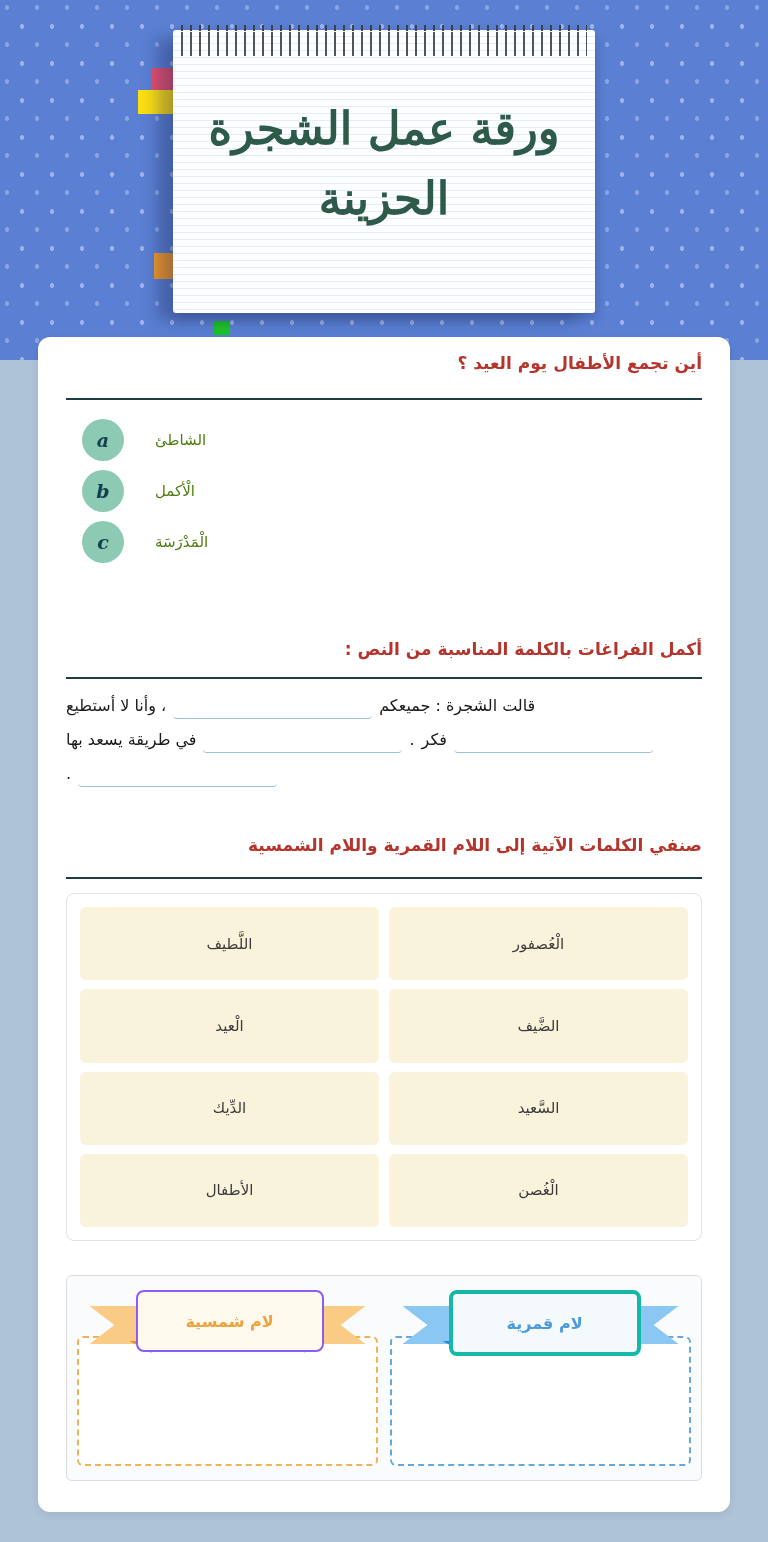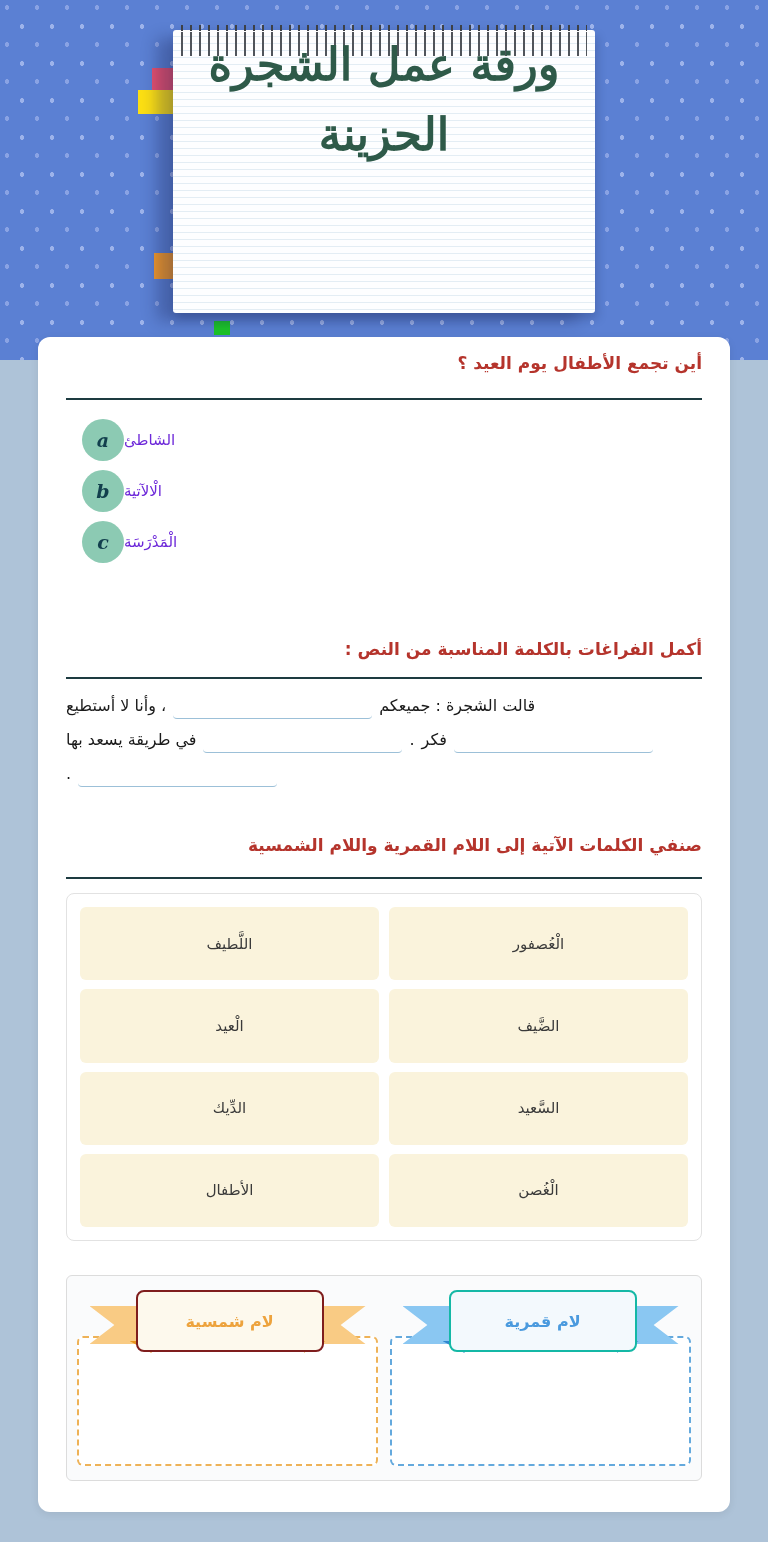--- a/index.html
+++ b/index.html
@@ -16,21 +16,21 @@
     background-position:7px 8px,22px 26px;}
   .notebook{position:absolute;left:173px;top:30px;width:422px;height:283px;
     background-color:#fdfeff;
     background-image:repeating-linear-gradient(180deg,rgba(0,0,0,0) 0 6px,#e3edf4 6px 7px);
     border-radius:3px;
     box-shadow:-16px 8px 16px rgba(25,35,85,.32),3px 6px 10px rgba(25,35,85,.22);}
   .spiral{position:absolute;top:2px;left:8px;right:8px;height:24px;
     background-image:repeating-linear-gradient(90deg,#50555b 0 2px,rgba(0,0,0,0) 2px 9px);}
   .spiral:before{content:"";position:absolute;top:-7px;left:0;right:0;height:6px;
     background-image:repeating-linear-gradient(90deg,#3c4046 0 2px,rgba(0,0,0,0) 2px 9px);}
-  .notebook-title{position:relative;padding:0 30px;text-align:center;
+  .notebook-title{position:relative;margin-top:64px;padding:0 30px;text-align:center;
     direction:rtl;font-family:"DejaVu Serif",serif;font-weight:700;
     font-size:45px;line-height:1.55;color:#2e5a49;}
   .sticky{position:absolute;}
   .sticky-pink{left:152px;top:68px;width:21px;height:22px;background:#e8506e;}
   .sticky-yellow{left:138px;top:90px;width:35px;height:24px;background:#fcdf13;}
   .sticky-orange{left:154px;top:253px;width:19px;height:26px;background:#f59a28;}
   .sticky-green{left:214px;top:321px;width:16px;height:14px;background:#1cc428;}
 
   
   .card{position:absolute;left:38px;top:337px;width:692px;height:1175px;
@@ -38,21 +38,21 @@
   .q-heading{position:absolute;right:28px;direction:rtl;text-align:right;
     color:#b5342c;font-weight:bold;font-size:17px;}
   .divider{position:absolute;left:28px;right:28px;height:2px;background:#1d3b40;}
 
   
   .option-row{position:absolute;left:44px;display:flex;align-items:center;cursor:pointer;}
   .option-circle{width:42px;height:42px;border-radius:50%;background:#8ccab3;
     display:flex;align-items:center;justify-content:center;
     font-family:"DejaVu Serif",serif;font-style:italic;font-weight:700;
     font-size:19px;color:#123f4d;}
-  .option-label{direction:rtl;font-size:15px;color:#6d28d9;}
+  .option-label{margin-left:31px;direction:rtl;font-size:15px;color:#4d7c0f;}
 
   
   .fill-line{position:absolute;left:28px;right:28px;height:32px;direction:rtl;
     display:flex;justify-content:flex-end;align-items:flex-end;gap:7px;
     font-size:16px;color:#1a1a1a;}
   .fill-line span{line-height:26px;white-space:nowrap;}
   .blank{width:195px;height:26px;border:none;outline:none;background:transparent;
     border-bottom:1px solid #9cc0d8;border-radius:0 0 4px 4px;
     font-size:15px;direction:rtl;}
 
@@ -82,22 +82,22 @@
   .ribbon.blue .ribbon-flags{background:#8ac7f2;}
   .ribbon.orange .ribbon-flags{background:#f9cb84;}
   .ribbon-fold{position:absolute;top:51px;width:22px;height:12px;}
   .ribbon-fold.left{left:40px;clip-path:polygon(0 0,100% 0,100% 100%);}
   .ribbon-fold.right{right:40px;clip-path:polygon(0 0,100% 0,0 100%);}
   .ribbon.blue .ribbon-fold{background:#2f87cf;}
   .ribbon.orange .ribbon-fold{background:#e8941f;}
   .ribbon-box{position:absolute;left:46px;top:0;width:184px;height:58px;
     border-radius:8px;display:flex;align-items:center;justify-content:center;
     direction:rtl;font-size:16px;font-weight:bold;}
-  .ribbon.blue .ribbon-box{background:#f3f9fd;border:2px solid #14b8a6;color:#4a9ade;}
-  .ribbon.orange .ribbon-box{background:#fdf9ed;border:2px solid #7f1d1d;color:#eda33d;}
+  .ribbon.blue .ribbon-box{background:#f3f9fd;border:4px solid #14b8a6;color:#4a9ade;}
+  .ribbon.orange .ribbon-box{background:#fdf9ed;border:2px solid #8b5cf6;color:#eda33d;}
 </style>
 </head>
 <body>
 
 <div class="page">
 
   <div class="header">
     <div class="sticky sticky-pink"></div>
     <div class="sticky sticky-yellow"></div>
     <div class="sticky sticky-orange"></div>
@@ -112,21 +112,21 @@
 
     <div class="q-heading" style="top:16px;">أين تجمع الأطفال يوم العيد ؟</div>
     <div class="divider" style="top:61px;"></div>
 
     <div class="option-row" style="top:82px;">
       <div class="option-circle">a</div>
       <div class="option-label">الشاطئ</div>
     </div>
     <div class="option-row" style="top:133px;">
       <div class="option-circle">b</div>
-      <div class="option-label">الْالآتية</div>
+      <div class="option-label">الْأكمل</div>
     </div>
     <div class="option-row" style="top:184px;">
       <div class="option-circle">c</div>
       <div class="option-label">الْمَدْرَسَة</div>
     </div>
 
     <div class="q-heading" style="top:302px;">أكمل الفراغات بالكلمة المناسبة من النص :</div>
     <div class="divider" style="top:340px;"></div>
 
     <div class="fill-line" style="top:350px;">

